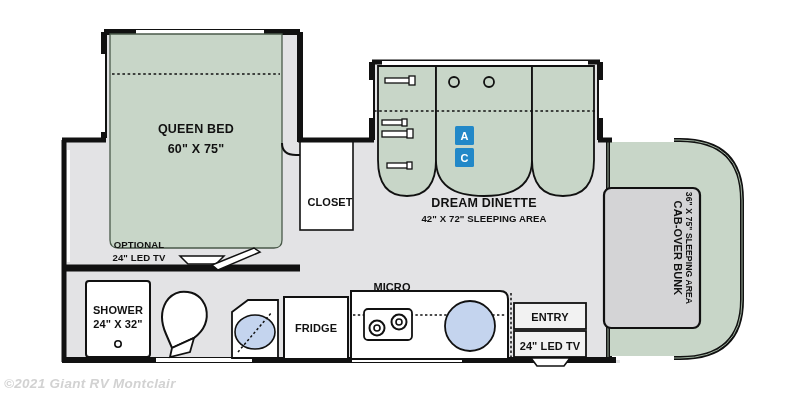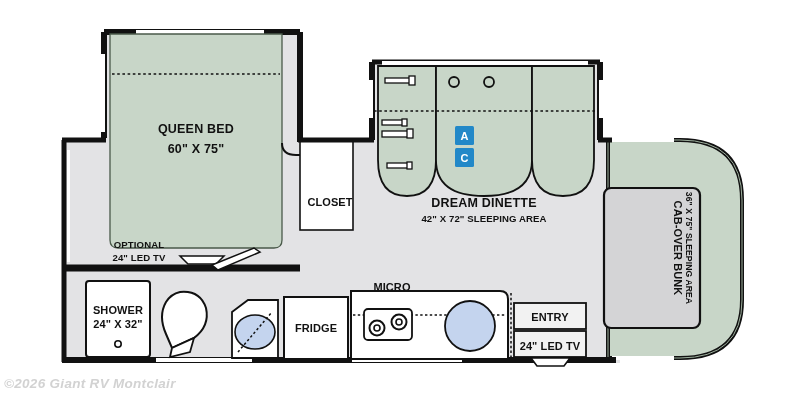--- a/index.html
+++ b/index.html
@@ -199,13 +199,13 @@
   </g>
 
   <g>
     <text class="lbl lbl-md" transform="translate(674,248) rotate(90)" x="0" y="0">CAB-OVER BUNK</text>
     <text class="lbl lbl-xs" transform="translate(686,248) rotate(90)" x="0" y="0">36" X 75" SLEEPING AREA</text>
   </g>
 
 </svg>
 </div>
 
-<div id="footer">©2026 Giant RV Montclair</div>
+<div id="footer">©2021 Giant RV Montclair</div>
 
 </body></html>

